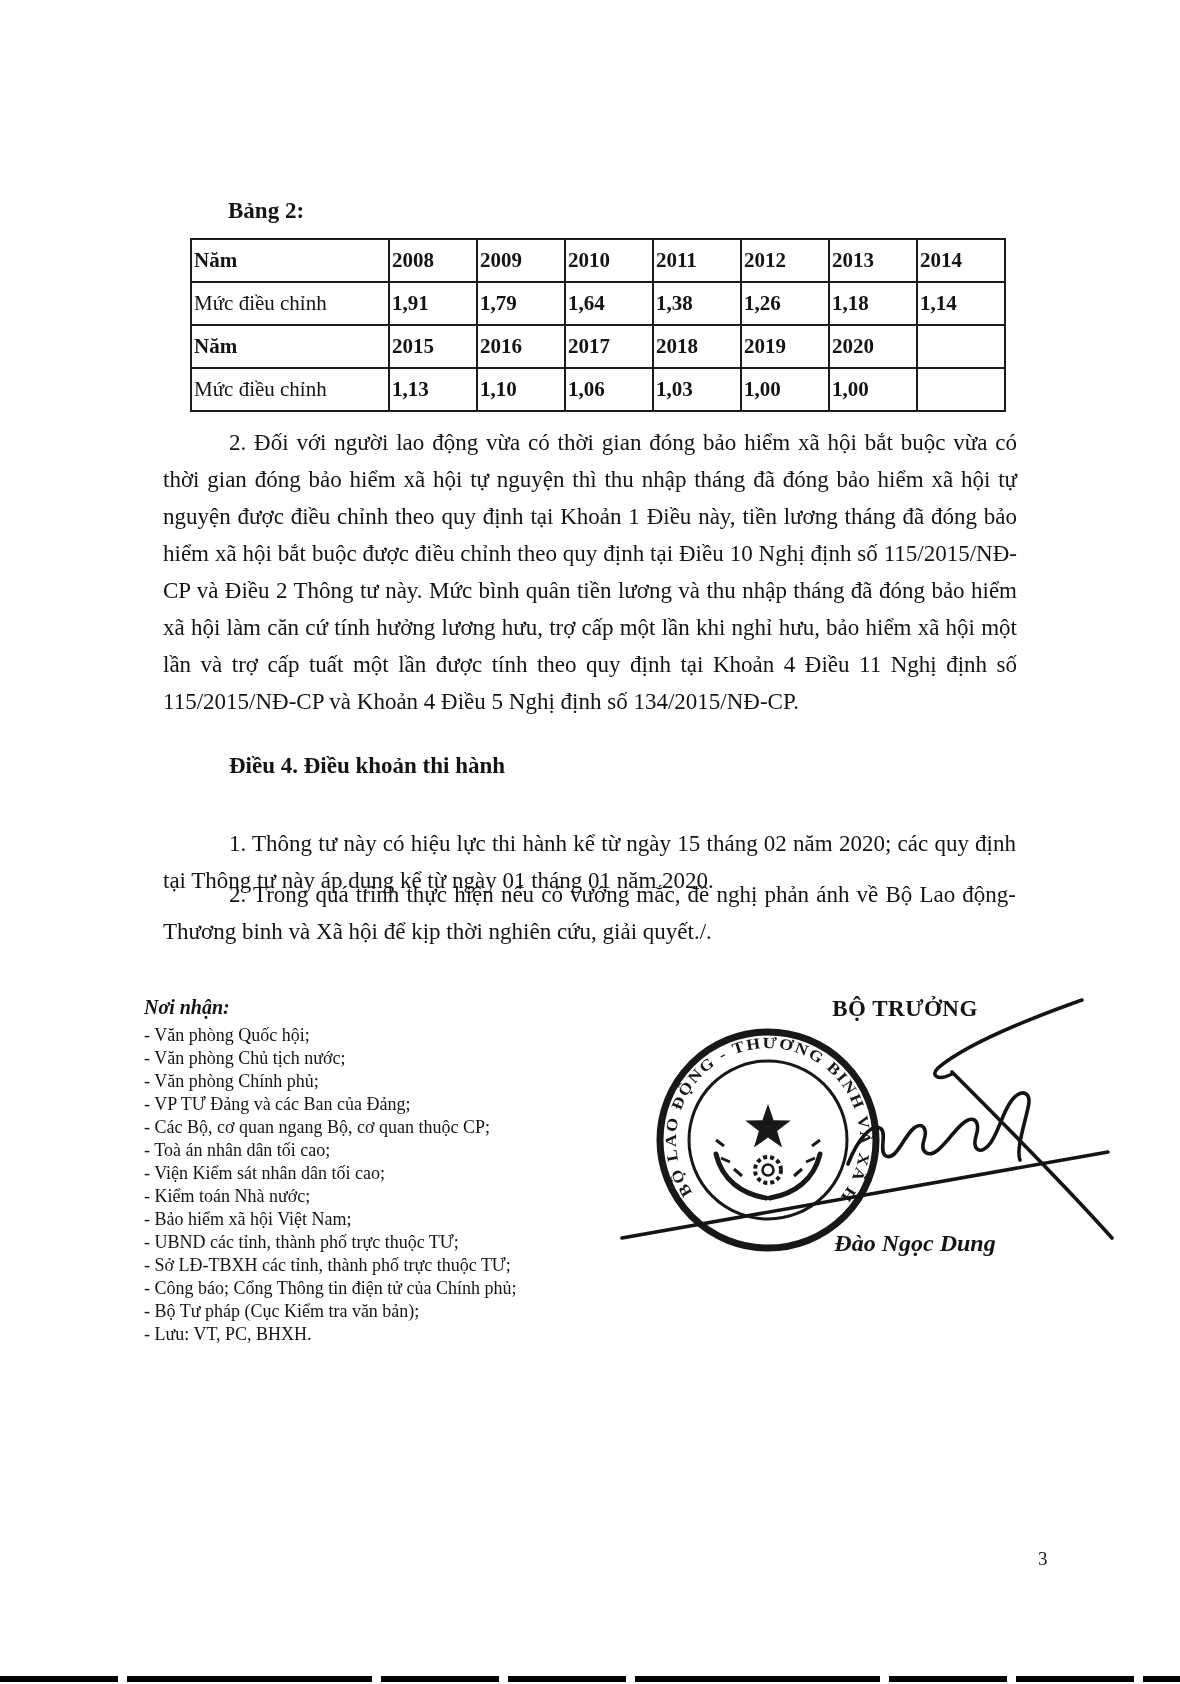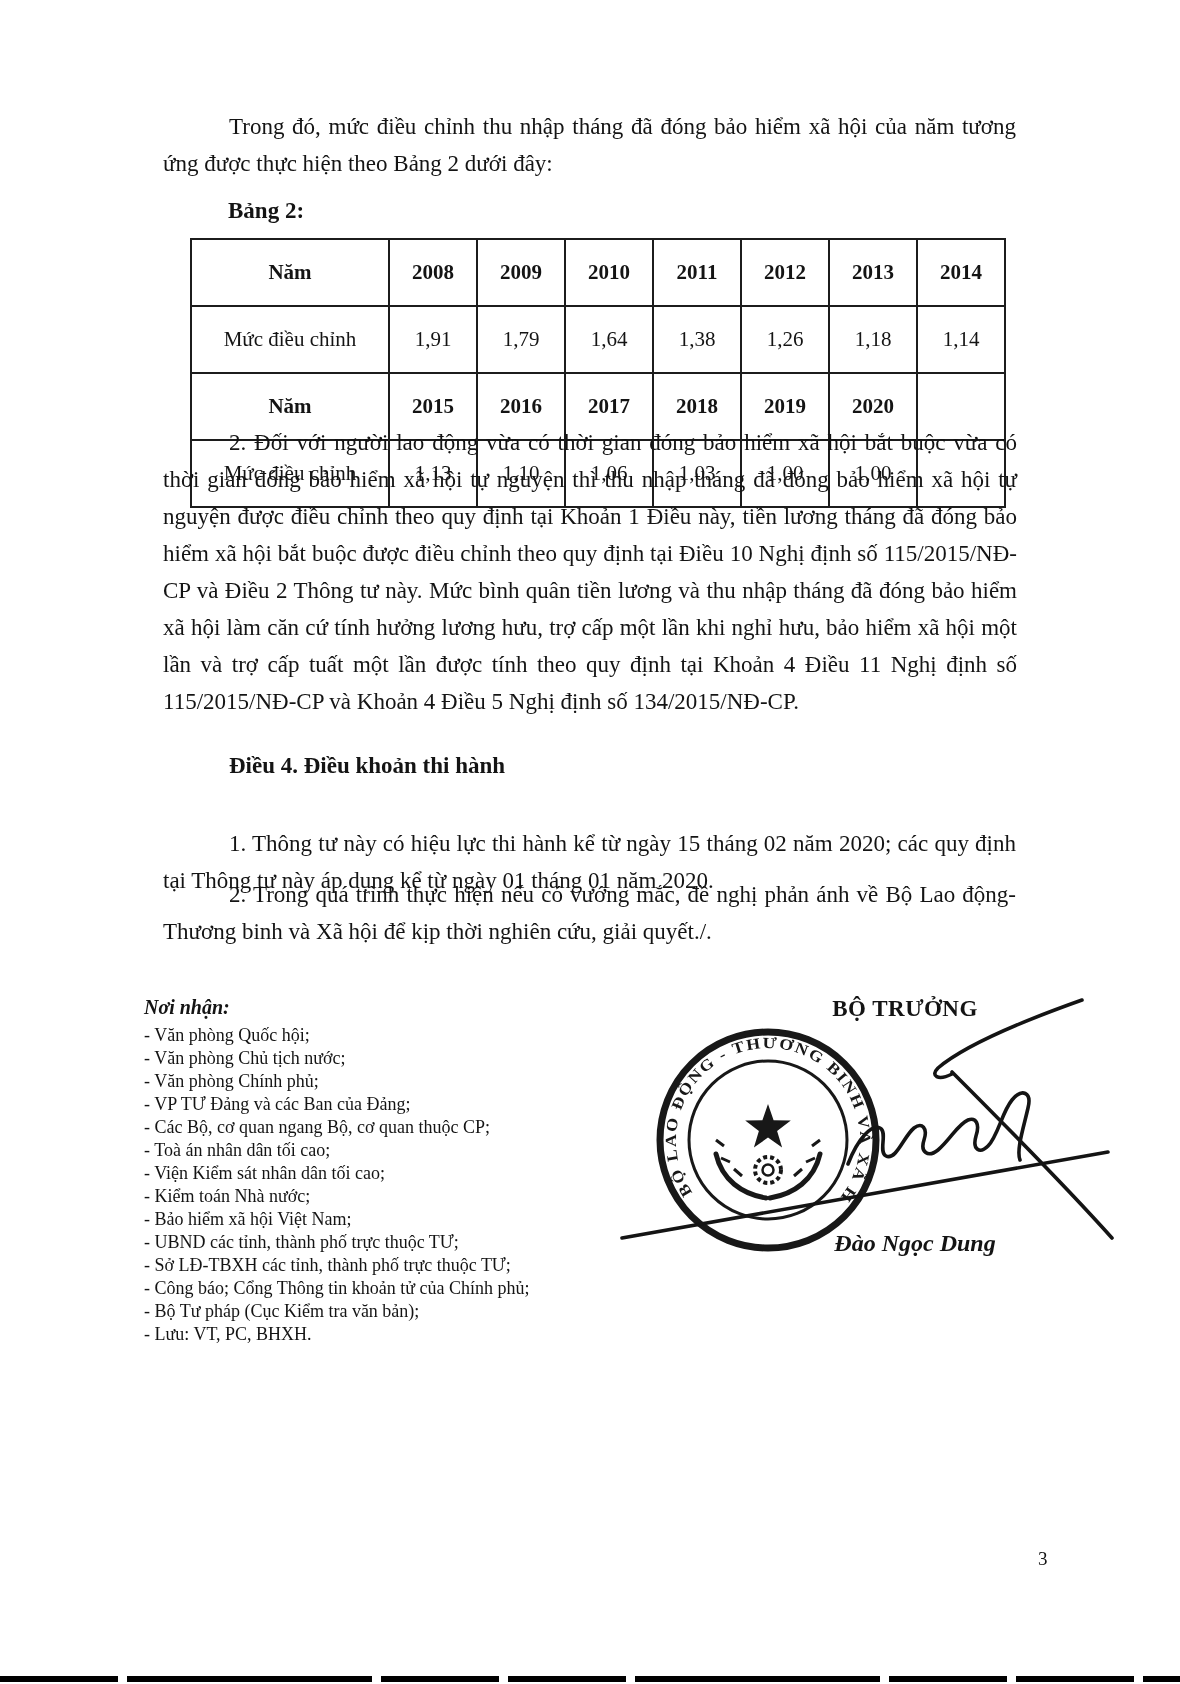--- a/index.html
+++ b/index.html
@@ -21,50 +21,49 @@
   .indent{text-indent:66px;}
   .bold{font-weight:700;}
   .table-caption{font-size:23px;font-weight:700;}
   table.adj{
     border-collapse:collapse;
     table-layout:fixed;
     font-size:21px;
   }
   table.adj td{
     border:2px solid #1c1c1c;
-    text-align:center;
+    text-align:left;
     vertical-align:middle;
     height:41px;
-    padding:12px 2px;
+    padding:0 2px;
     overflow:hidden;
   }
   td.labelcol{width:192px;font-size:21px;}
   td.yearcol{width:82px;}
-  .yearval{font-weight:400;}
+  .yearval{font-weight:700;}
   .article-heading{font-size:23px;font-weight:700;margin:0;}
   .recipients{font-size:18px;line-height:23px;}
   .recipients-heading{font-size:20px;font-weight:700;font-style:italic;margin-bottom:5px;}
   .recipient-item{white-space:nowrap;}
   .minister-title{font-size:23px;font-weight:700;text-align:center;letter-spacing:.5px;}
   .signer-name{font-size:24px;font-weight:700;text-align:center;font-style:italic;}
   .page-number{font-size:19px;}
   .scan-strip{
     position:absolute;left:0;bottom:2px;height:6px;width:100%;
     background:
       repeating-linear-gradient(90deg,#000 0 118px,transparent 118px 127px),
       repeating-linear-gradient(90deg,transparent 0 60px,#000 60px 110px,transparent 110px 170px);
   }
   svg text{font-family:"Liberation Serif","DejaVu Serif",serif;}
 </style>
 </head>
 <body>
 
 <div class="page">
 
-  <p class="abs body-para indent" style="left:163px;top:108px;width:853px;">Trong đó, mức điều chỉnh thu nhập tháng đã đóng bảo hiểm xã hội của năm tương ứng được thực hiện theo Bảng 2 dưới đây:</p>
 
   <div class="abs table-caption" style="left:228px;top:198px;">Bảng 2:</div>
 
   <table class="adj abs" style="left:190px;top:238px;">
     <tbody>
       <tr>
         <td class="labelcol bold">Năm</td>
         <td class="yearcol bold">2008</td>
         <td class="yearcol bold">2009</td>
         <td class="yearcol bold">2010</td>
@@ -120,21 +119,21 @@
     <div class="recipient-item">- Văn phòng Chủ tịch nước;</div>
     <div class="recipient-item">- Văn phòng Chính phủ;</div>
     <div class="recipient-item">- VP TƯ Đảng và các Ban của Đảng;</div>
     <div class="recipient-item">- Các Bộ, cơ quan ngang Bộ, cơ quan thuộc CP;</div>
     <div class="recipient-item">- Toà án nhân dân tối cao;</div>
     <div class="recipient-item">- Viện Kiểm sát nhân dân tối cao;</div>
     <div class="recipient-item">- Kiểm toán Nhà nước;</div>
     <div class="recipient-item">- Bảo hiểm xã hội Việt Nam;</div>
     <div class="recipient-item">- UBND các tỉnh, thành phố trực thuộc TƯ;</div>
     <div class="recipient-item">- Sở LĐ-TBXH các tỉnh, thành phố trực thuộc TƯ;</div>
-    <div class="recipient-item">- Công báo; Cổng Thông tin khoản tử của Chính phủ;</div>
+    <div class="recipient-item">- Công báo; Cổng Thông tin điện tử của Chính phủ;</div>
     <div class="recipient-item">- Bộ Tư pháp (Cục Kiểm tra văn bản);</div>
     <div class="recipient-item">- Lưu: VT, PC, BHXH.</div>
   </div>
 
   <div class="abs minister-title" style="left:740px;top:996px;width:330px;">BỘ TRƯỞNG</div>
 
   <svg class="abs" style="left:650px;top:1022px;" width="236" height="236" viewBox="0 0 236 236" aria-hidden="true">
     <defs>
       <path id="arcText" d="M 42.6 170.8 A 92 92 0 1 1 193.4 170.8" fill="none"></path>
     </defs>

